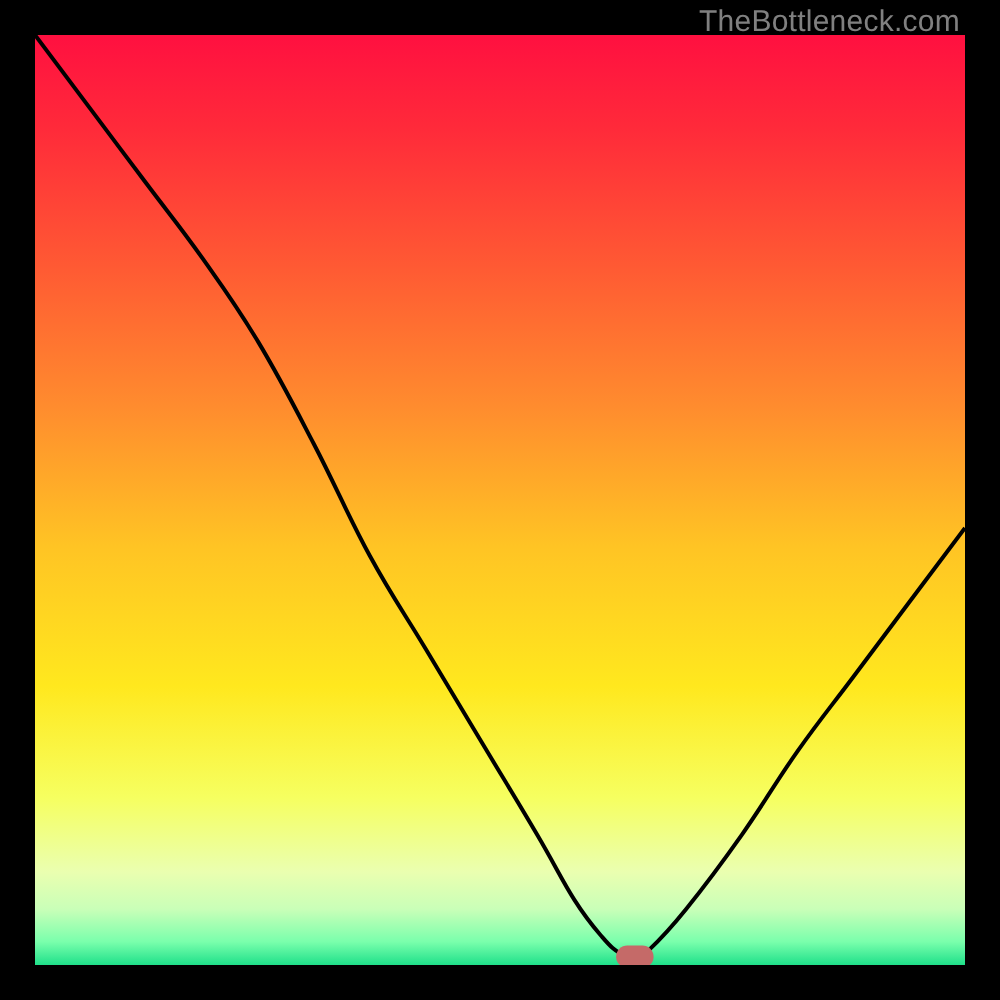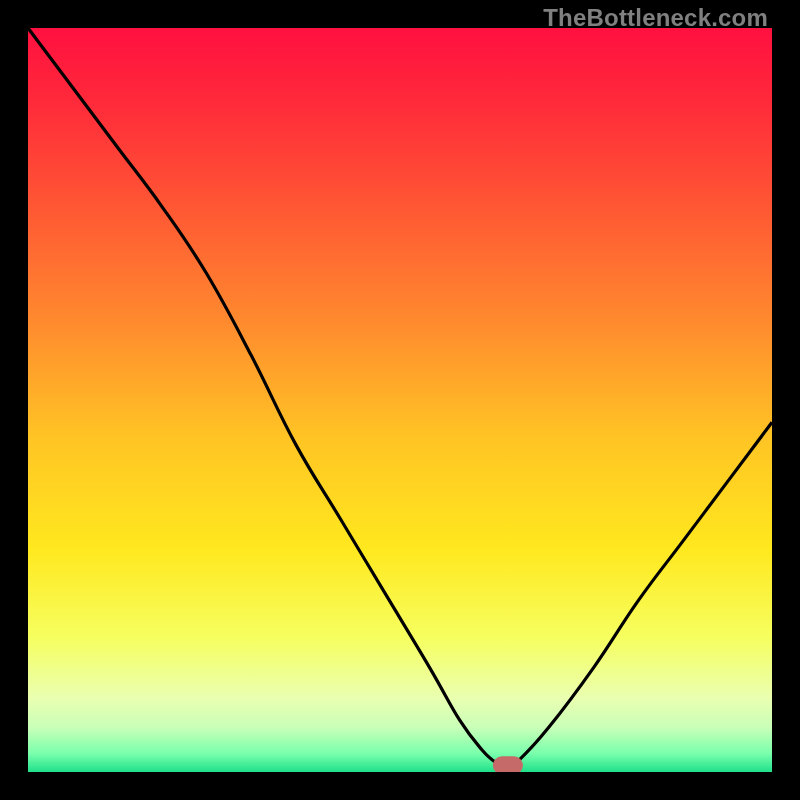--- a/index.html
+++ b/index.html
@@ -23,21 +23,21 @@
     width: 744px;
     height: 744px;
     overflow: hidden;
   }
   .watermark {
     position: absolute;
     top: 4px;
     right: 32px;
     font-family: Arial, Helvetica, sans-serif;
     font-size: 24px;
-    font-weight: 700;
+    font-weight: 400;
     color: #808080;
     letter-spacing: 0.2px;
     pointer-events: none;
   }
   svg { display: block; }
 </style>
 </head>
 <body>
 
 <div class="stage">

